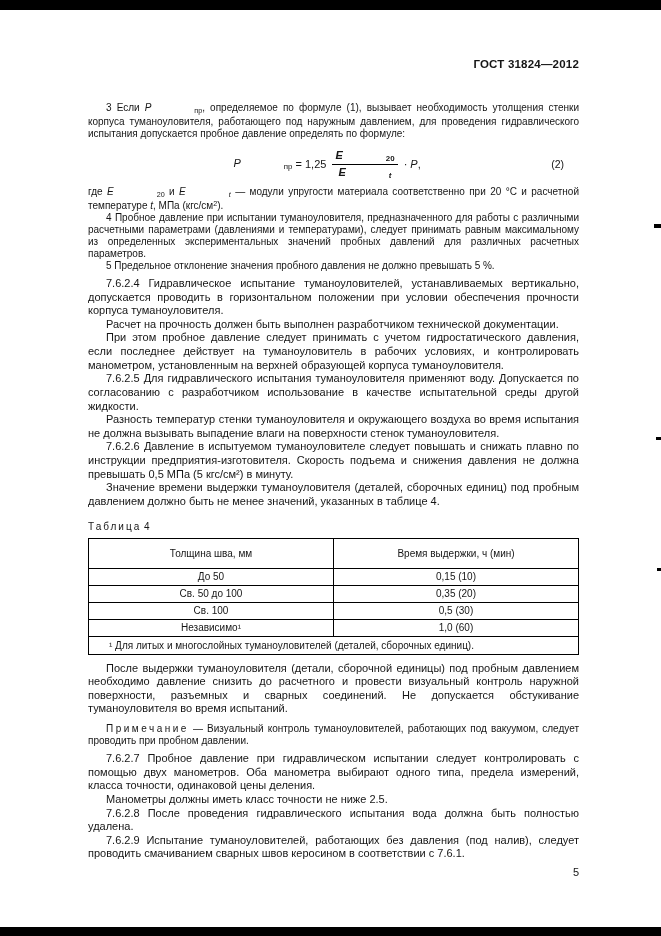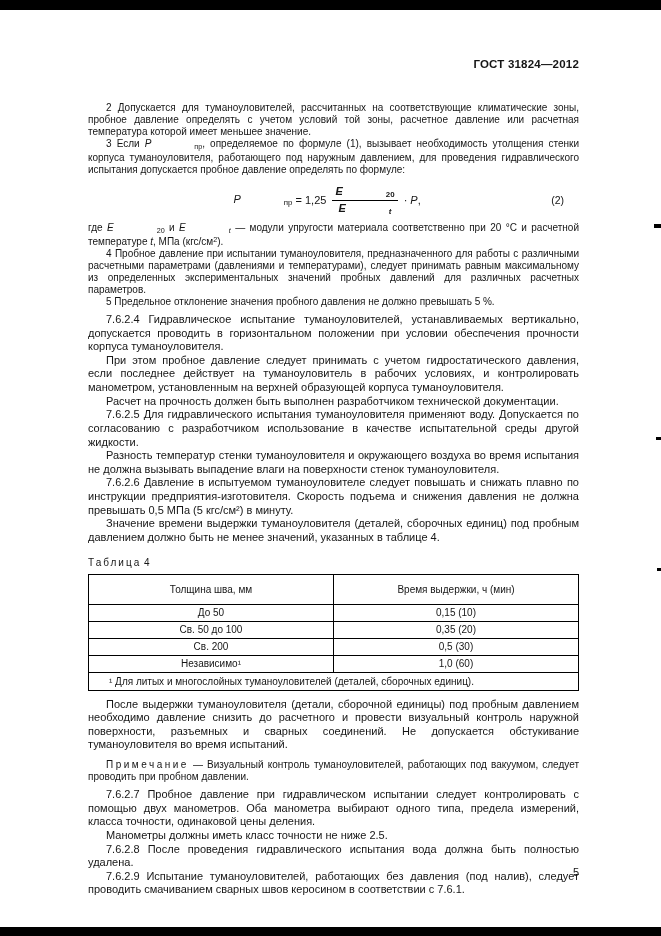--- a/index.html
+++ b/index.html
@@ -53,37 +53,36 @@
 
 <div class="scan-bar top"></div>
 <div class="scan-mark m1"></div>
 <div class="scan-mark m2"></div>
 <div class="scan-mark m3"></div>
 
 <div class="content">
 
   <div class="doc-header">ГОСТ 31824—2012</div>
 
-  <p class="p-small">2 Допускается для туманоуловителей, рассчитанных на соответствующие климатические зоны, пробное давление определять с учетом условий той зоны, расчетное давление или расчетная температура которой имеет меньшее значение.</p>
   <p class="p-small">3 Если <span class="seg-i">P</span><span class="seg-sub">пр</span>, определяемое по формуле (1), вызывает необходимость утолщения стенки корпуса туманоуловителя, работающего под наружным давлением, для проведения гидравлического испытания допускается пробное давление определять по формуле:</p>
 
   <div class="formula-row">
     <div class="formula-body">
       <span><span class="seg-i">P</span><span class="seg-sub">пр</span></span><span> = 1,25 </span><span class="frac"><span class="num"><span class="seg-i">E</span><span class="seg-sub">20</span></span><span class="den"><span class="seg-i">E</span><span class="seg-i seg-sub">t</span></span></span><span> · <span class="seg-i">P</span>,</span>
     </div>
     <div class="formula-no">(2)</div>
   </div>
 
   <p class="p-small no-indent">где <span class="seg-i">E</span><span class="seg-sub">20</span> и <span class="seg-i">E</span><span class="seg-i seg-sub">t</span> — модули упругости материала соответственно при 20 °С и расчетной температуре <span class="seg-i">t</span>, МПа (кгс/см<span class="seg-sup">2</span>).</p>
   <p class="p-small">4 Пробное давление при испытании туманоуловителя, предназначенного для работы с различными расчетными параметрами (давлениями и температурами), следует принимать равным максимальному из определенных экспериментальных значений пробных давлений для различных расчетных параметров.</p>
   <p class="p-small">5 Предельное отклонение значения пробного давления не должно превышать 5 %.</p>
 
   <p class="p-reg gap-top">7.6.2.4 Гидравлическое испытание туманоуловителей, устанавливаемых вертикально, допускается проводить в горизонтальном положении при условии обеспечения прочности корпуса туманоуловителя.</p>
+  <p class="p-reg">Расчет на прочность должен быть выполнен разработчиком технической документации.</p>
   <p class="p-reg">При этом пробное давление следует принимать с учетом гидростатического давления, если последнее действует на туманоуловитель в рабочих условиях, и контролировать манометром, установленным на верхней образующей корпуса туманоуловителя.</p>
-  <p class="p-reg">Расчет на прочность должен быть выполнен разработчиком технической документации.</p>
   <p class="p-reg">7.6.2.5 Для гидравлического испытания туманоуловителя применяют воду. Допускается по согласованию с разработчиком использование в качестве испытательной среды другой жидкости.</p>
   <p class="p-reg">Разность температур стенки туманоуловителя и окружающего воздуха во время испытания не должна вызывать выпадение влаги на поверхности стенок туманоуловителя.</p>
   <p class="p-reg">7.6.2.6 Давление в испытуемом туманоуловителе следует повышать и снижать плавно по инструкции предприятия-изготовителя. Скорость подъема и снижения давления не должна превышать 0,5 МПа (5 кгс/см²) в минуту.</p>
   <p class="p-reg">Значение времени выдержки туманоуловителя (деталей, сборочных единиц) под пробным давлением должно быть не менее значений, указанных в таблице 4.</p>
 
   <p class="table-label">
     <span class="lw">Таблица</span>
     <span>4</span>
   </p>
 
@@ -98,21 +97,21 @@
       <tbody>
         <tr>
           <td>До 50</td>
           <td>0,15 (10)</td>
         </tr>
         <tr>
           <td>Св. 50 до 100</td>
           <td>0,35 (20)</td>
         </tr>
         <tr>
-          <td>Св. 200</td>
+          <td>Св. 100</td>
           <td>0,5 (30)</td>
         </tr>
         <tr>
           <td>Независимо¹</td>
           <td>1,0 (60)</td>
         </tr>
         <tr>
           <td class="fn" colspan="2">¹ Для литых и многослойных туманоуловителей (деталей, сборочных единиц).</td>
         </tr>
       </tbody>

